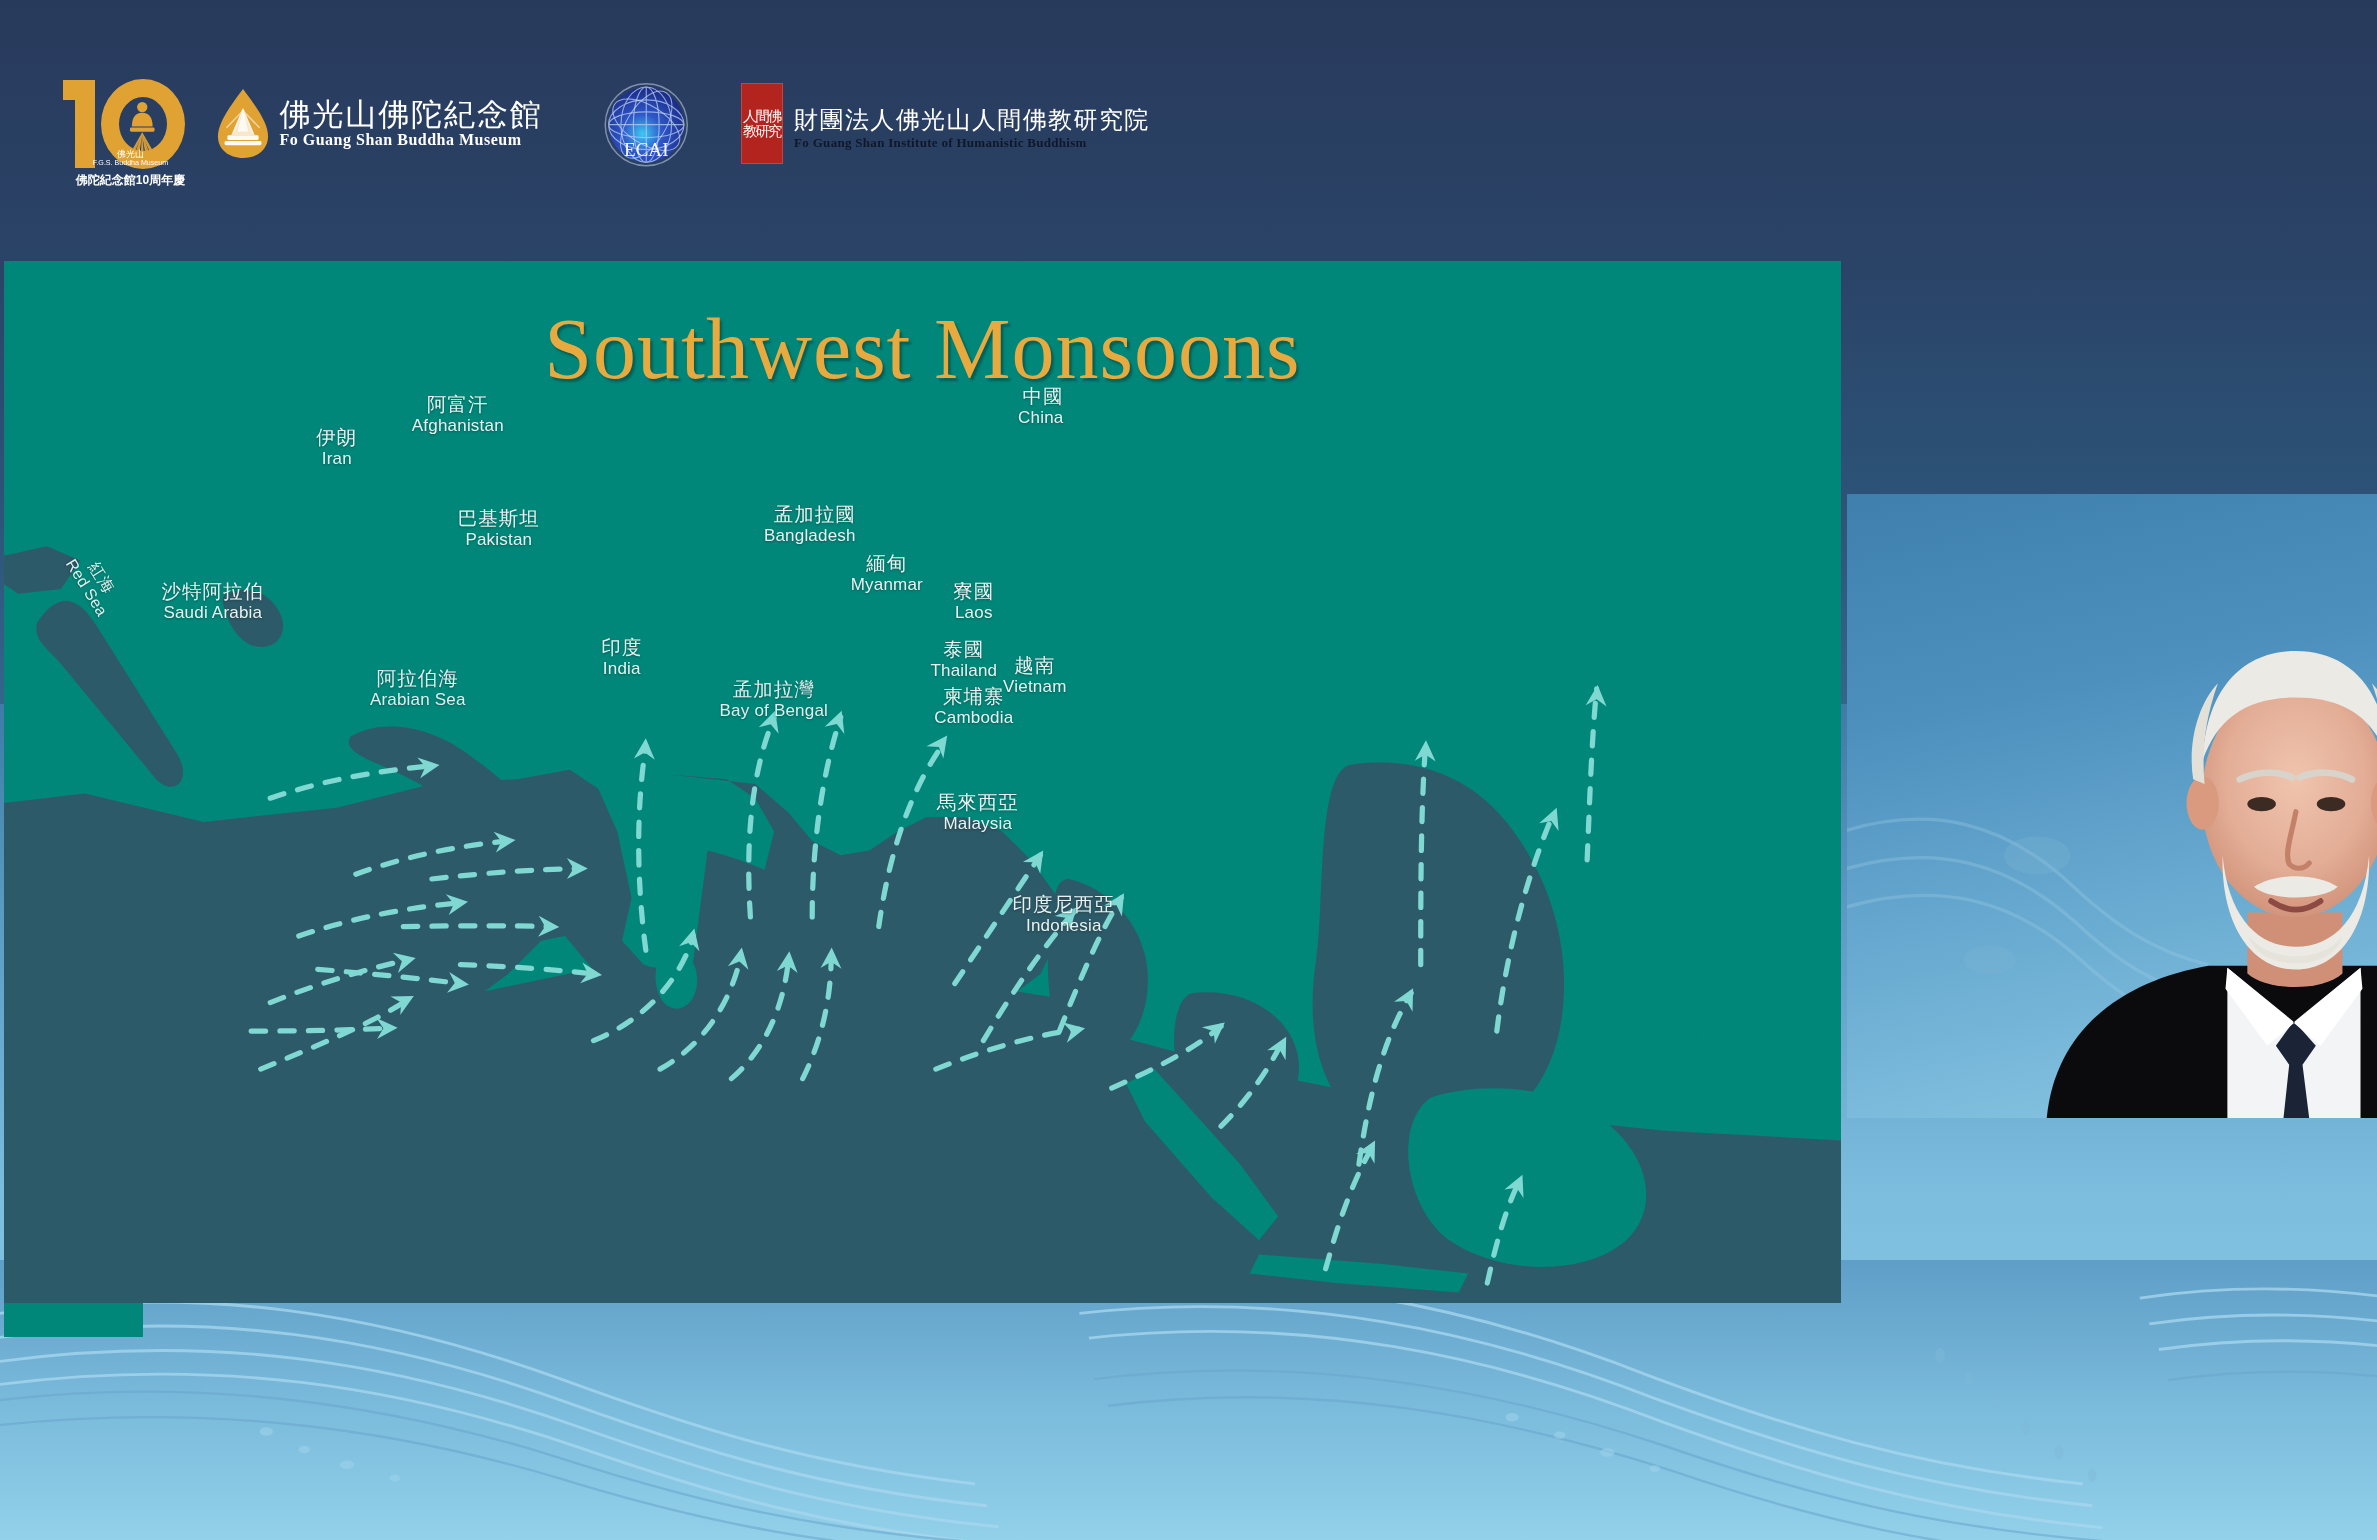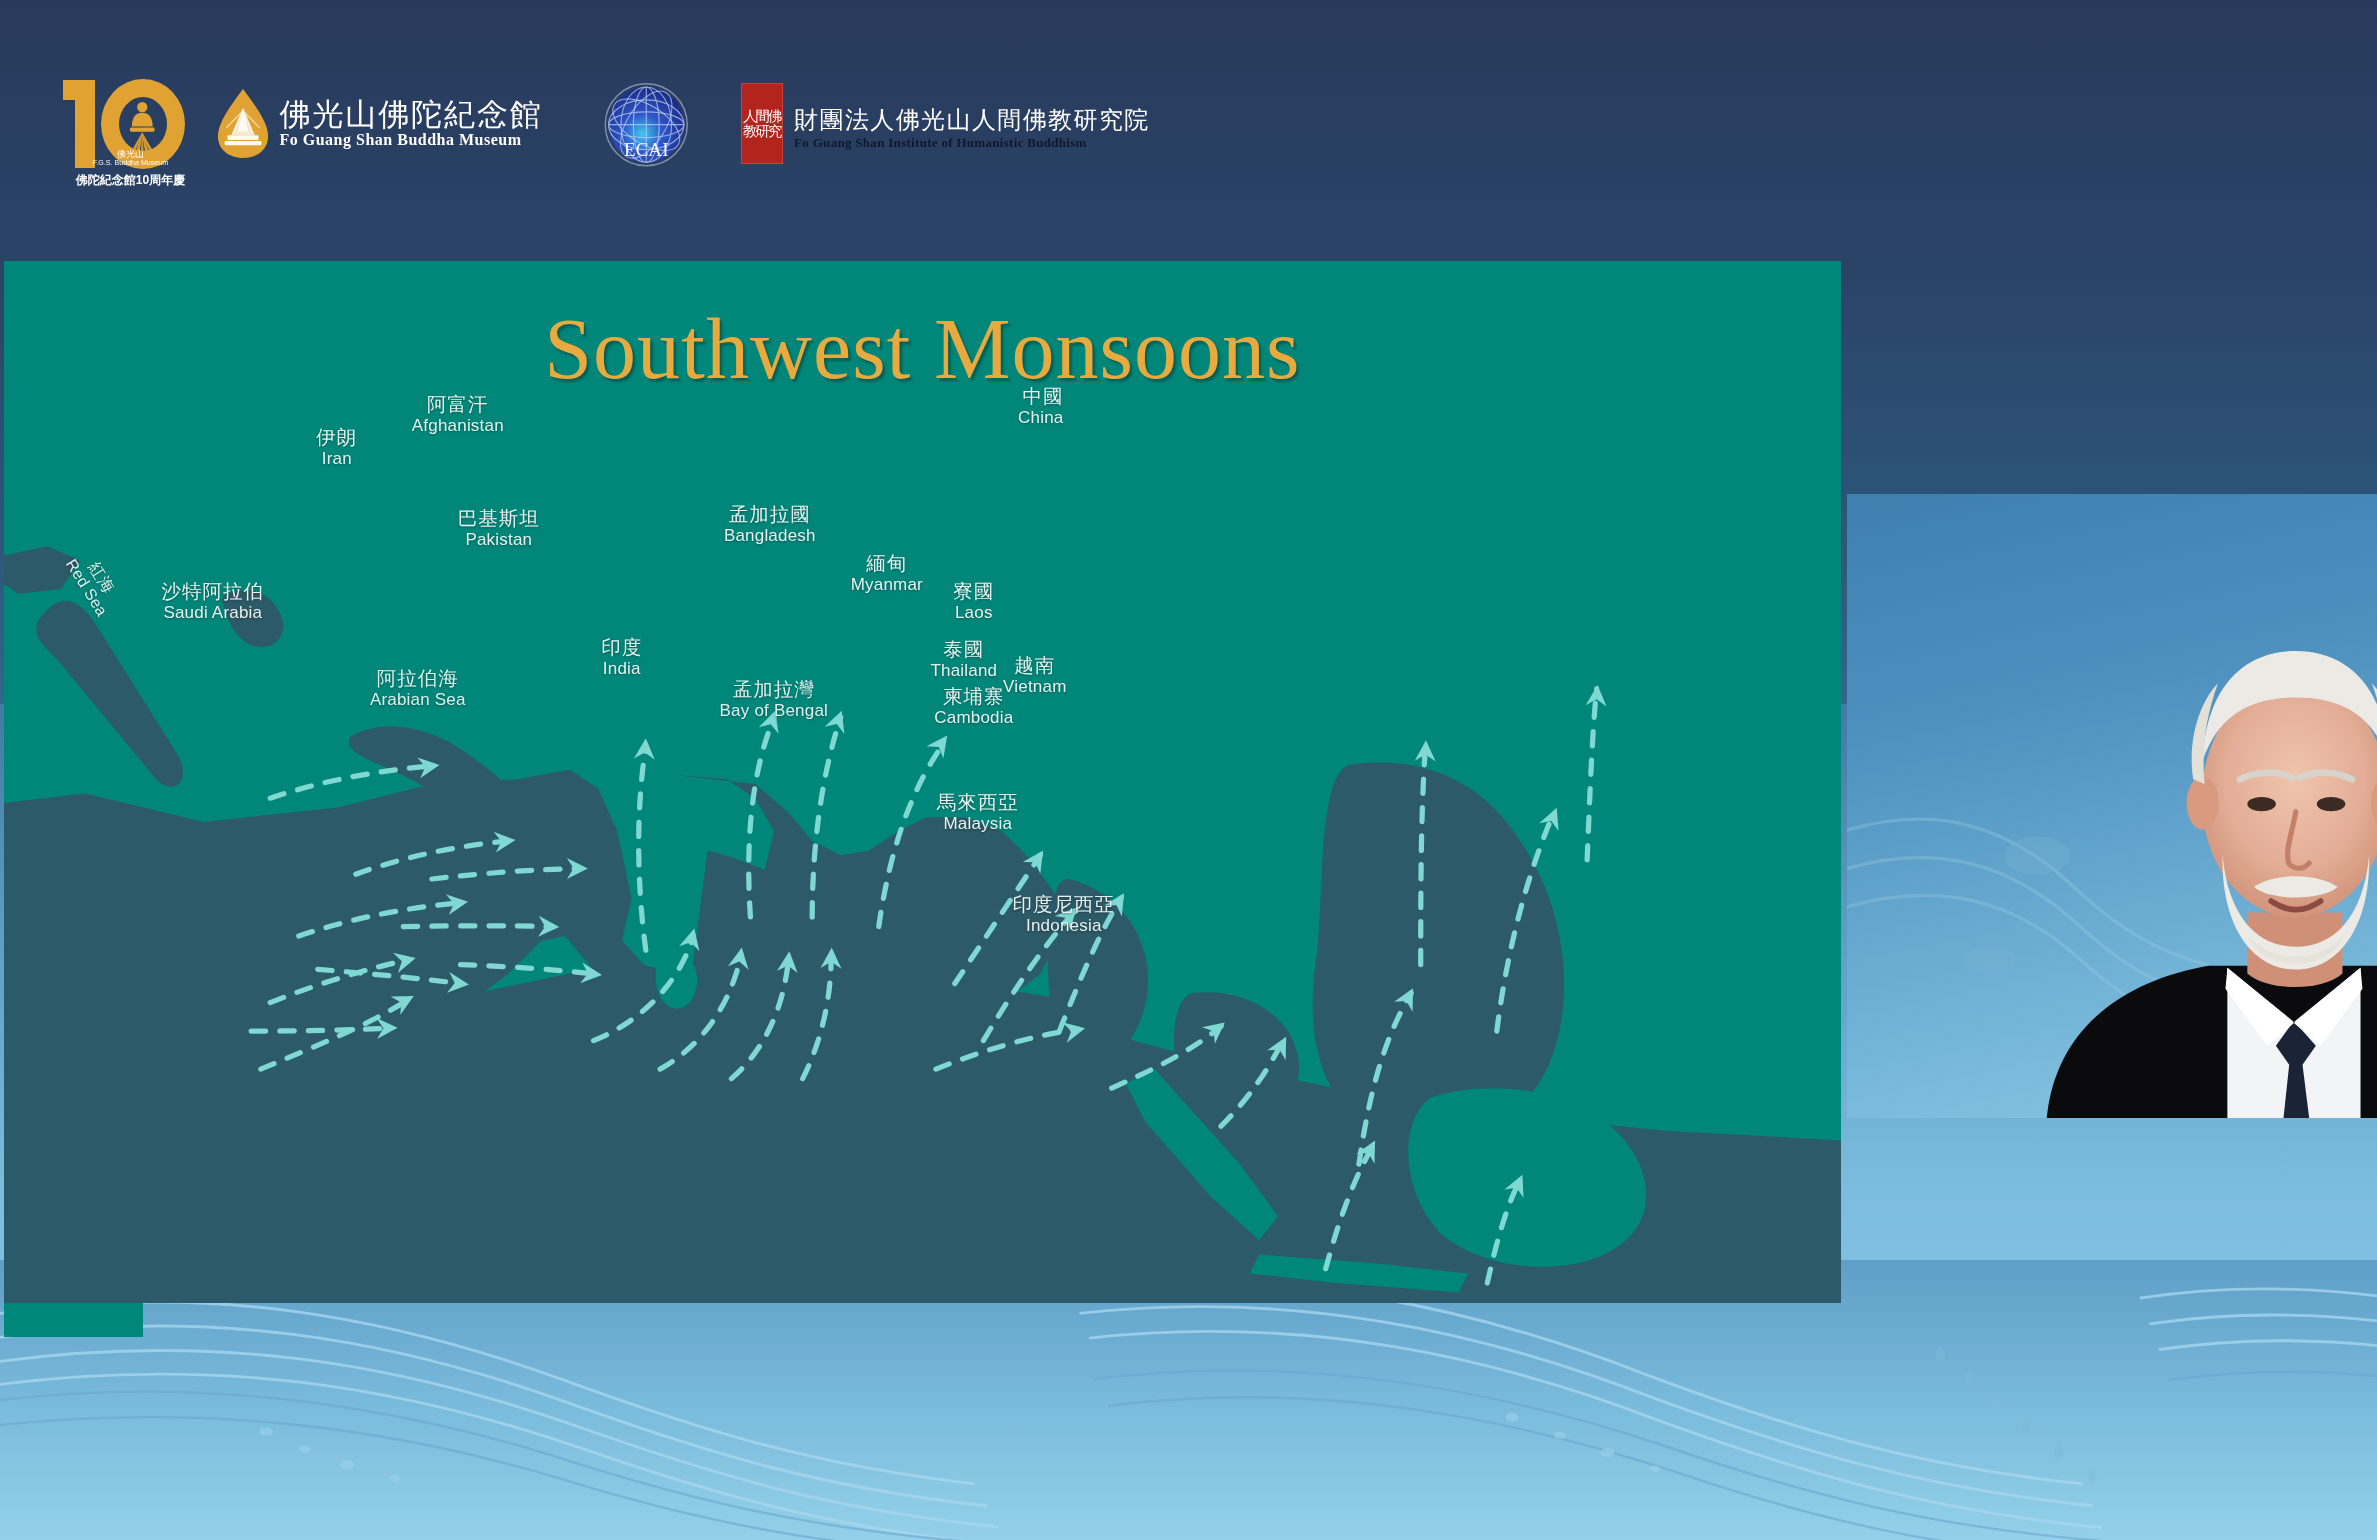--- a/index.html
+++ b/index.html
@@ -438,21 +438,21 @@
           <span class="en">Afghanistan</span>
         </div>
         <div class="mlabel" style="left: 333px; top: 166px;">
           <span class="zh">伊朗</span>
           <span class="en">Iran</span>
         </div>
         <div class="mlabel" style="left: 495px; top: 247px;">
           <span class="zh">巴基斯坦</span>
           <span class="en">Pakistan</span>
         </div>
-        <div class="mlabel" style="left: 766px; top: 243px;">
+        <div class="mlabel" style="left: 806px; top: 243px; text-align: right;">
           <span class="zh">孟加拉國</span>
           <span class="en">Bangladesh</span>
         </div>
         <div class="mlabel" style="left: 883px; top: 292px;">
           <span class="zh">緬甸</span>
           <span class="en">Myanmar</span>
         </div>
         <div class="mlabel" style="left: 970px; top: 320px;">
           <span class="zh">寮國</span>
           <span class="en">Laos</span>

